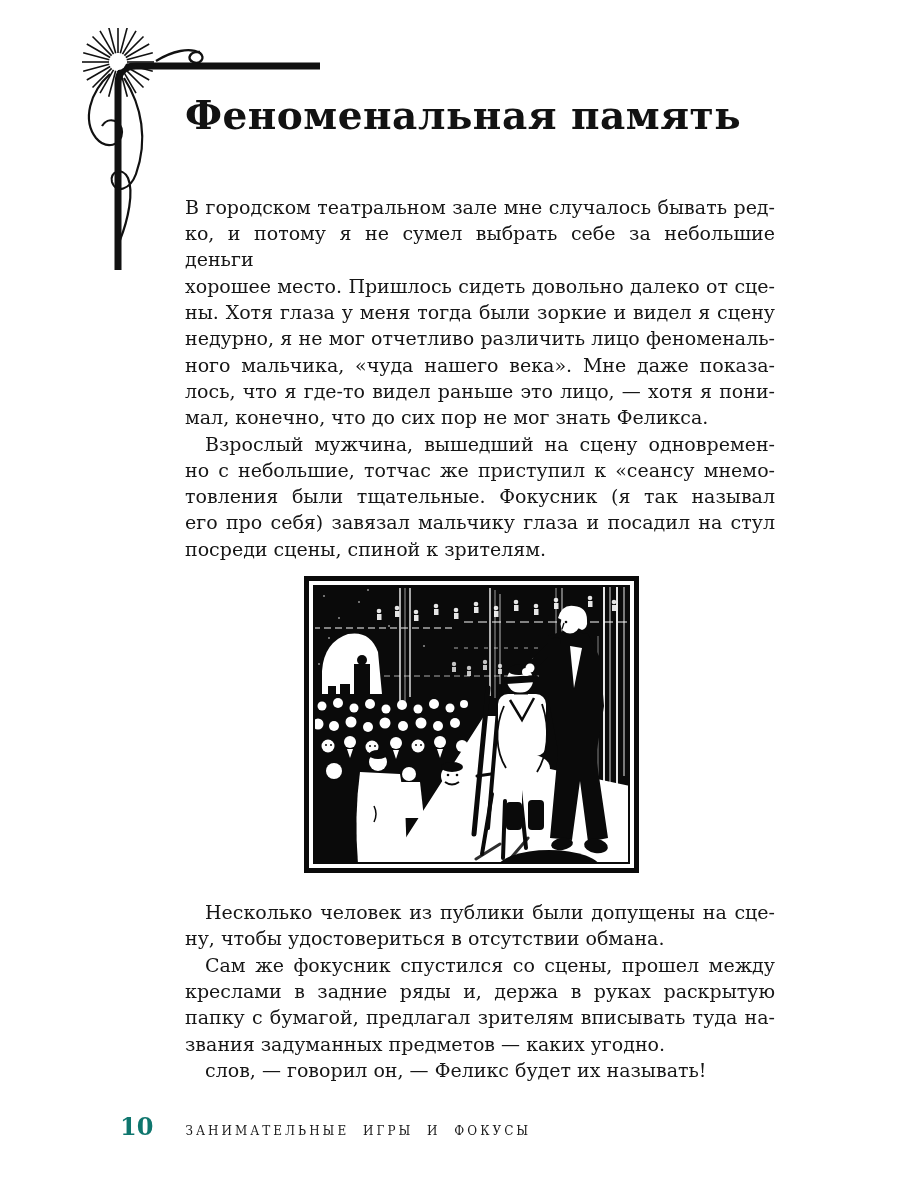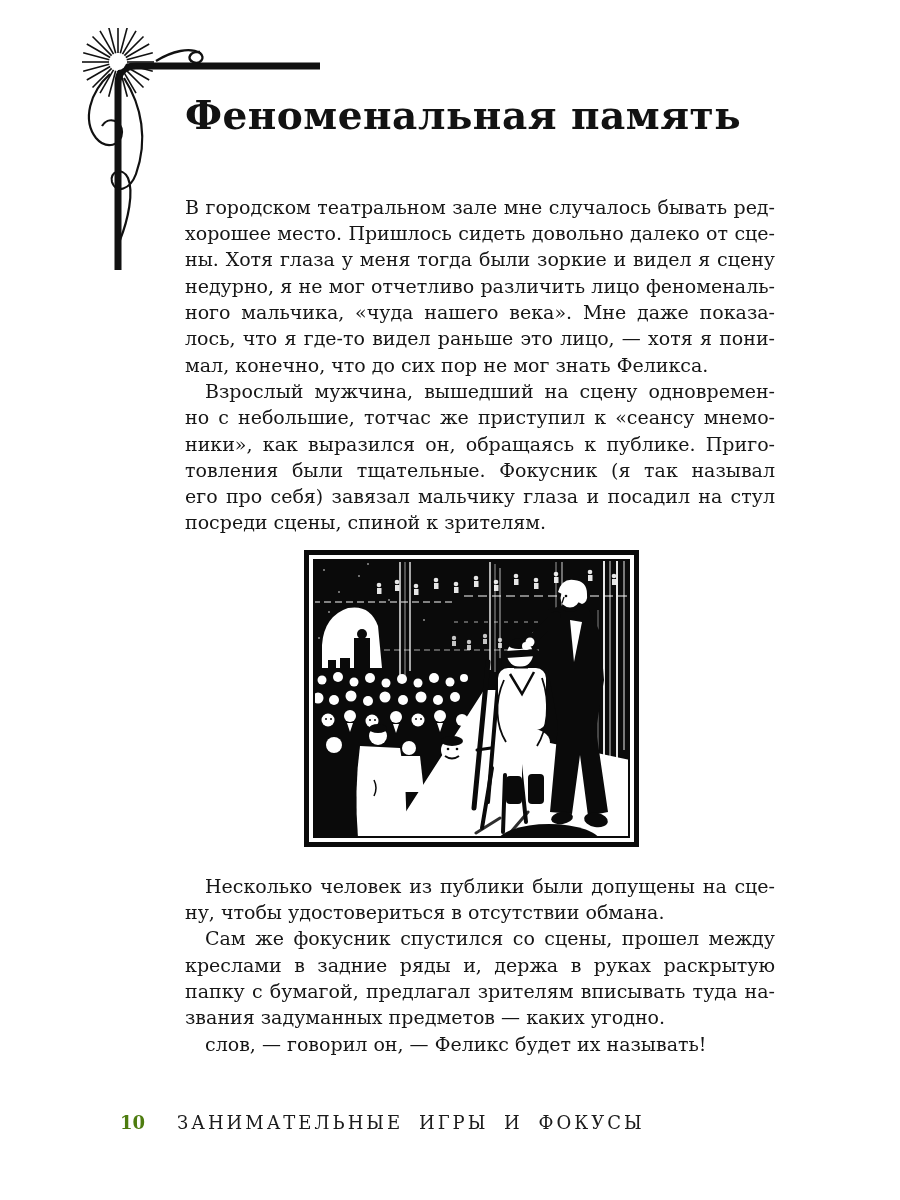--- a/index.html
+++ b/index.html
@@ -26,23 +26,23 @@
   
   figure.illustration{
     width:335px;height:297px;margin:14px 0 26px 119px;padding:0;
   }
   figure.illustration svg{display:block;width:335px;height:297px;}
   
   .footer{
     position:absolute;left:120px;top:1112px;width:660px;
     display:flex;align-items:baseline;
   }
-  .page-number{font-size:18px;font-weight:bold;color:#4d7c0f;}
+  .page-number{font-size:24px;font-weight:bold;color:#0f766e;}
   .running-title{
-    margin-left:32px;font-size:18px;letter-spacing:3px;word-spacing:7px;
+    margin-left:32px;font-size:12px;letter-spacing:3px;word-spacing:7px;
     color:#1c1c1c;font-family:"DejaVu Serif","Liberation Serif",serif;
   }
 </style>
 </head>
 <body>
 
 <div class="page">
 
   <svg class="ornament" viewBox="0 0 250 250" aria-hidden="true">
     <g stroke="#111" fill="none">
@@ -83,31 +83,31 @@
       </g>
     </g>
   </svg>
 
   <div class="content">
     <h1 class="title">Феноменальная память</h1>
 
     <div class="text-block before">
         <div class="para">
           <div class="line">В городском театральном зале мне случалось бывать ред-</div>
+          <div class="line">ко, и потому я не сумел выбрать себе за небольшие деньги</div>
           <div class="line">хорошее место. Пришлось сидеть довольно далеко от сце-</div>
           <div class="line">ны. Хотя глаза у меня тогда были зоркие и видел я сцену</div>
           <div class="line">недурно, я не мог отчетливо различить лицо феноменаль-</div>
           <div class="line">ного мальчика, «чуда нашего века». Мне даже показа-</div>
           <div class="line">лось, что я где-то видел раньше это лицо, — хотя я пони-</div>
           <div class="line last">мал, конечно, что до сих пор не мог знать Феликса.</div>
         </div>
         <div class="para indent">
           <div class="line">Взрослый мужчина, вышедший на сцену одновремен-</div>
           <div class="line">но с небольшие, тотчас же приступил к «сеансу мнемо-</div>
-          <div class="line">ники», как выразился он, обращаясь к публике. Приго-</div>
           <div class="line">товления были тщательные. Фокусник (я так называл</div>
           <div class="line">его про себя) завязал мальчику глаза и посадил на стул</div>
           <div class="line last">посреди сцены, спиной к зрителям.</div>
         </div>
       </div>
 
     <figure class="illustration" aria-label="Чёрно-белая гравюра: на театральной сцене фокусник завязывает глаза мальчику, сидящему на стуле спиной к публике">
       <svg viewBox="0 0 335 297">
 
         <rect x="0" y="0" width="335" height="297" fill="#fff"></rect>

